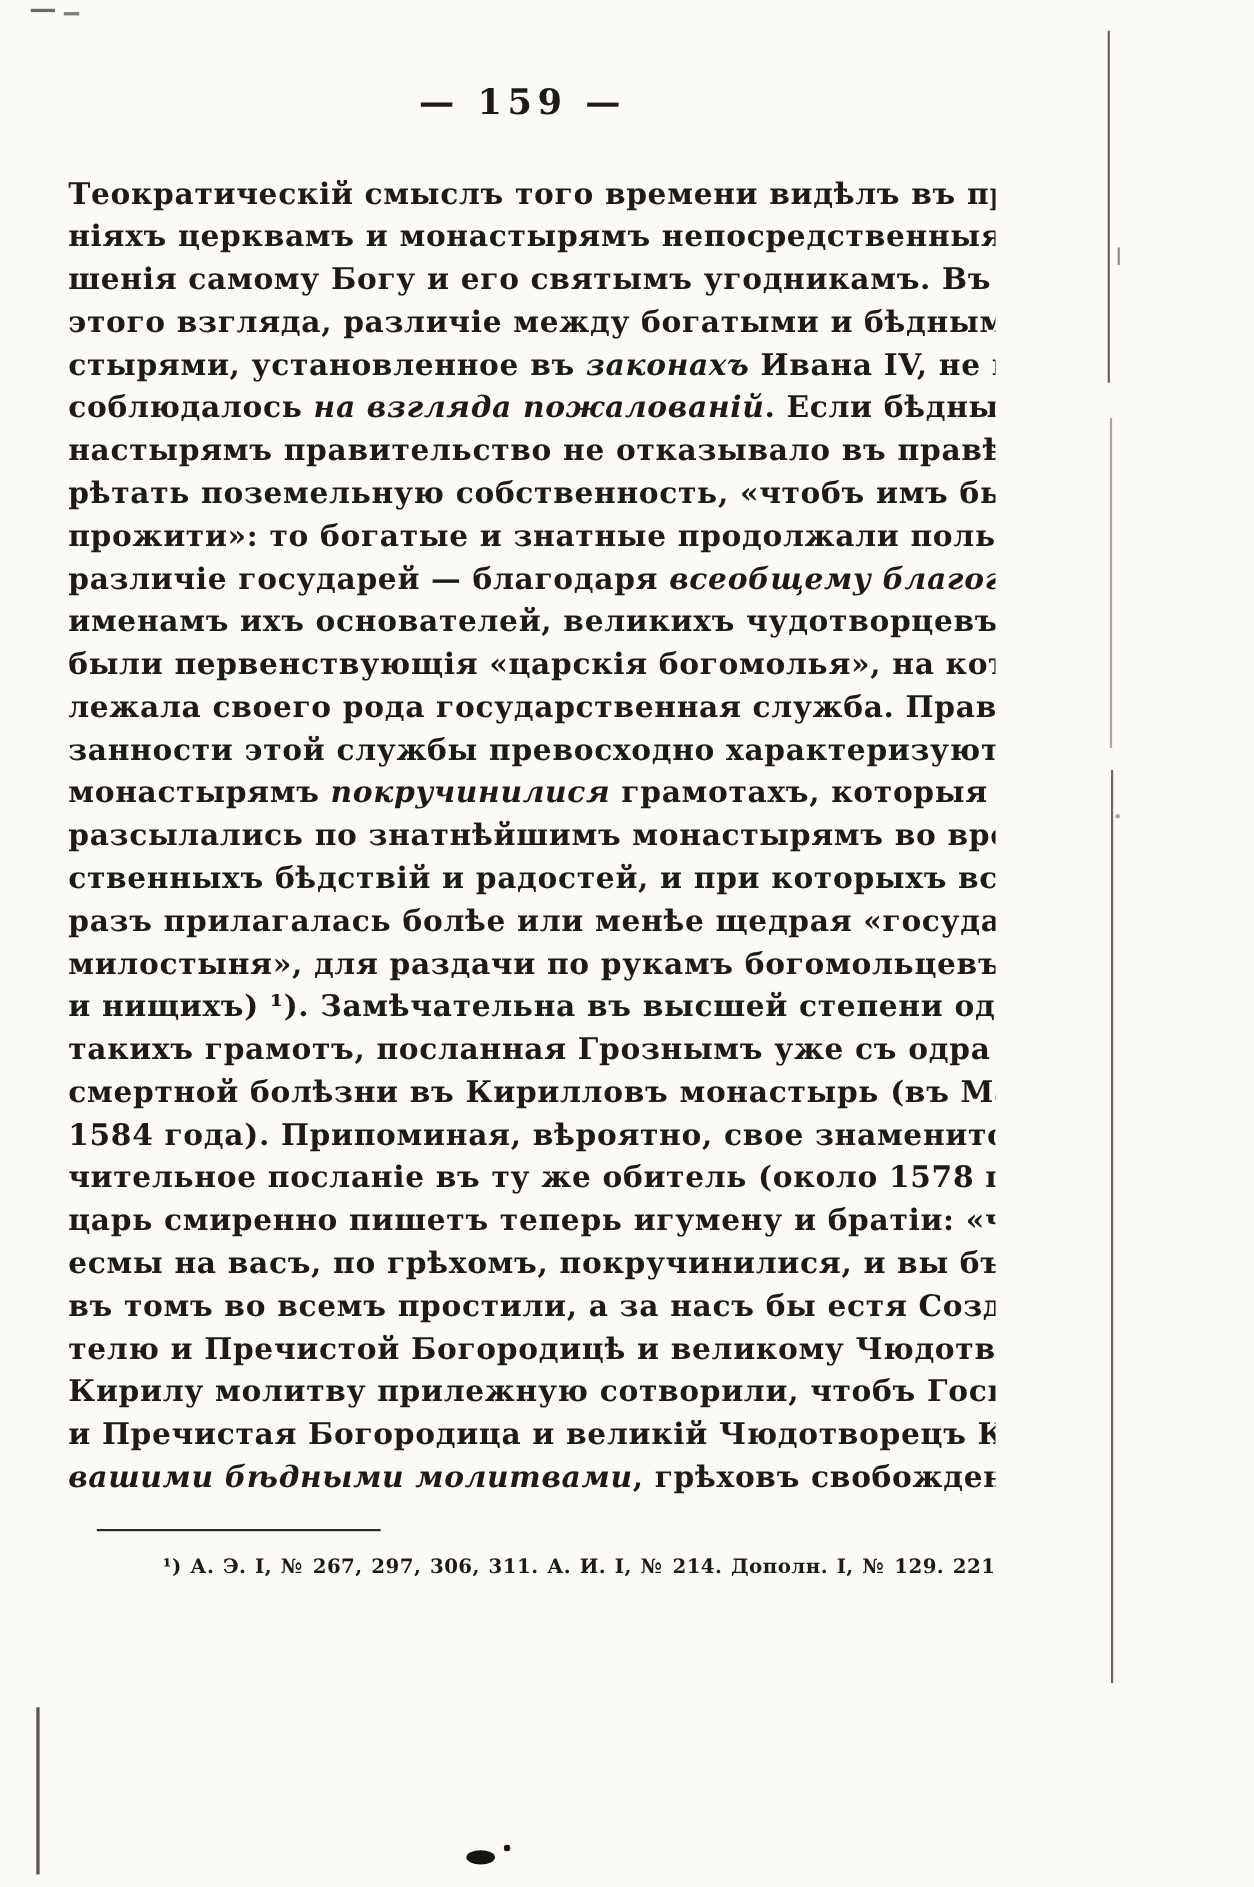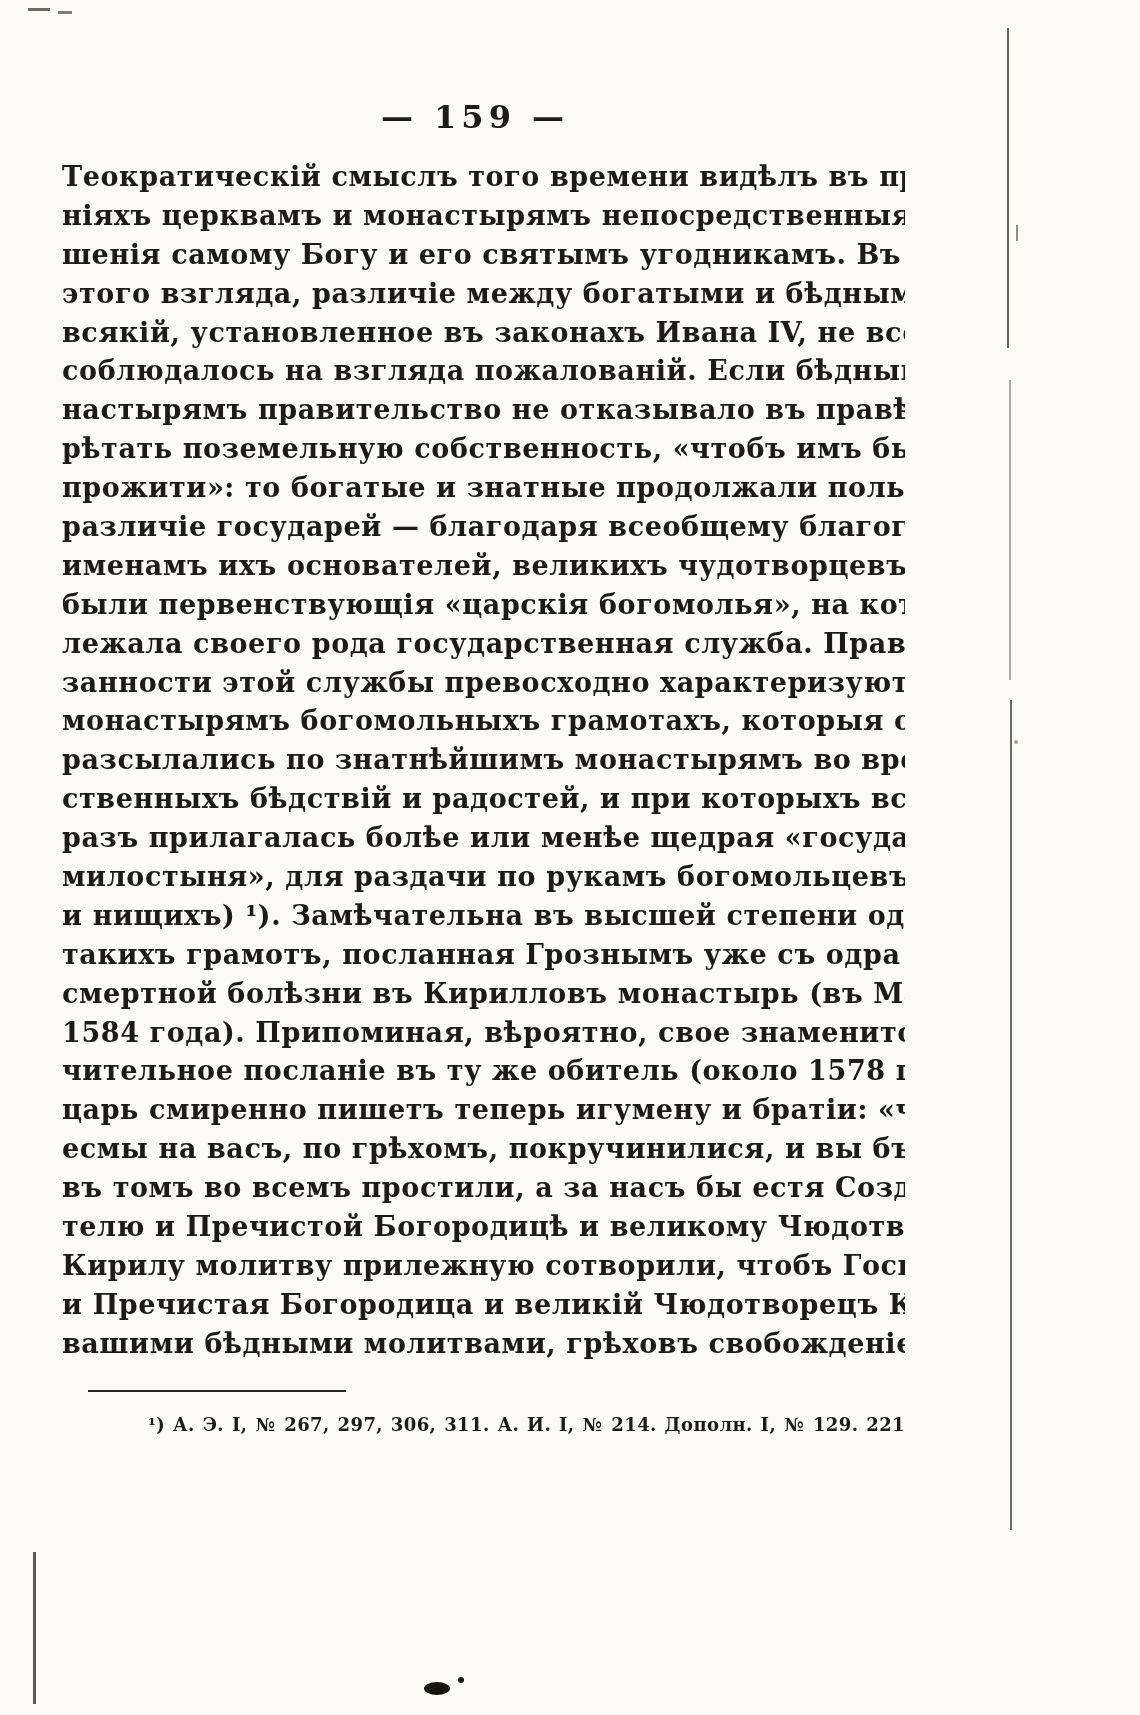--- a/index.html
+++ b/index.html
@@ -14,21 +14,21 @@
     background: #fbfaf6;
     font-family: "DejaVu Serif", "Liberation Serif", serif;
     color: #1d1a17;
   }
   .page {
     position: absolute;
     inset: 0;
   }
   .page-number {
     position: absolute;
-    top: 98px;
+    top: 74px;
     left: 62px;
     width: 826px;
     text-align: center;
     font-size: 32px;
     font-weight: 700;
     letter-spacing: 5px;
     white-space: nowrap;
   }
   .text-block {
     position: absolute;
@@ -41,20 +41,21 @@
     letter-spacing: 0.6px;
   }
   .line {
     text-align: justify;
     text-align-last: justify;
     height: 38.9px;
     overflow: hidden;
     white-space: nowrap;
   }
   .it {
+    font-style: italic;
   }
   .footnote-rule {
     position: absolute;
     top: 1390px;
     left: 88px;
     width: 258px;
     height: 2px;
     background: #2a2622;
   }
   .footnote {
@@ -106,31 +107,31 @@
 
 <div class="page">
 
   <div class="page-number">— 159 —</div>
 
   <div class="text-block">
       <div class="line"><span>Теократическій смыслъ того времени видѣлъ въ приноше-</span></div>
       <div class="line"><span>ніяхъ церквамъ и монастырямъ непосредственныя прино-</span></div>
       <div class="line"><span>шенія самому Богу и его святымъ угодникамъ. Въ силу</span></div>
       <div class="line"><span>этого взгляда, различіе между богатыми и бѣдными мона-</span></div>
-      <div class="line"><span>всякій, установленное въ </span><span class="it">законахъ</span><span> Ивана IV, не всегда</span></div>
+      <div class="line"><span>стырями, установленное въ </span><span class="it">законахъ</span><span> Ивана IV, не всегда</span></div>
       <div class="line"><span>соблюдалось </span><span class="it">на взгляда пожалованій</span><span>. Если бѣднымъ мо-</span></div>
       <div class="line"><span>настырямъ правительство не отказывало въ правѣ пріоб-</span></div>
       <div class="line"><span>рѣтать поземельную собственность, «чтобъ имъ было чѣмъ</span></div>
       <div class="line"><span>прожити»: то богатые и знатные продолжали пользоваться</span></div>
       <div class="line"><span>различіе государей — благодаря </span><span class="it">всеобщему благоговѣнію</span></div>
       <div class="line"><span>именамъ ихъ основателей, великихъ чудотворцевъ. Это</span></div>
       <div class="line"><span>были первенствующія «царскія богомолья», на которыхъ</span></div>
       <div class="line"><span>лежала своего рода государственная служба. Права и обя-</span></div>
       <div class="line"><span>занности этой службы превосходно характеризуются въ</span></div>
-      <div class="line"><span>монастырямъ </span><span class="it">богомольныхъ</span><span> грамотахъ, которыя обыкновенно</span></div>
+      <div class="line"><span>монастырямъ </span><span class="it">покручинилися</span><span> грамотахъ, которыя обыкновенно</span></div>
       <div class="line"><span>разсылались по знатнѣйшимъ монастырямъ во времена обще-</span></div>
       <div class="line"><span>ственныхъ бѣдствій и радостей, и при которыхъ всякій</span></div>
       <div class="line"><span>разъ прилагалась болѣе или менѣе щедрая «государьская</span></div>
       <div class="line"><span>милостыня», для раздачи по рукамъ богомольцевъ (братіи</span></div>
       <div class="line"><span>и нищихъ) ¹). Замѣчательна въ высшей степени одна изъ</span></div>
       <div class="line"><span>такихъ грамотъ, посланная Грознымъ уже съ одра пред-</span></div>
       <div class="line"><span>смертной болѣзни въ Кирилловъ монастырь (въ Мартѣ</span></div>
       <div class="line"><span>1584 года). Припоминая, вѣроятно, свое знаменитое обли-</span></div>
       <div class="line"><span>чительное посланіе въ ту же обитель (около 1578 г.),</span></div>
       <div class="line"><span>царь смиренно пишетъ теперь игумену и братіи: «что</span></div>

